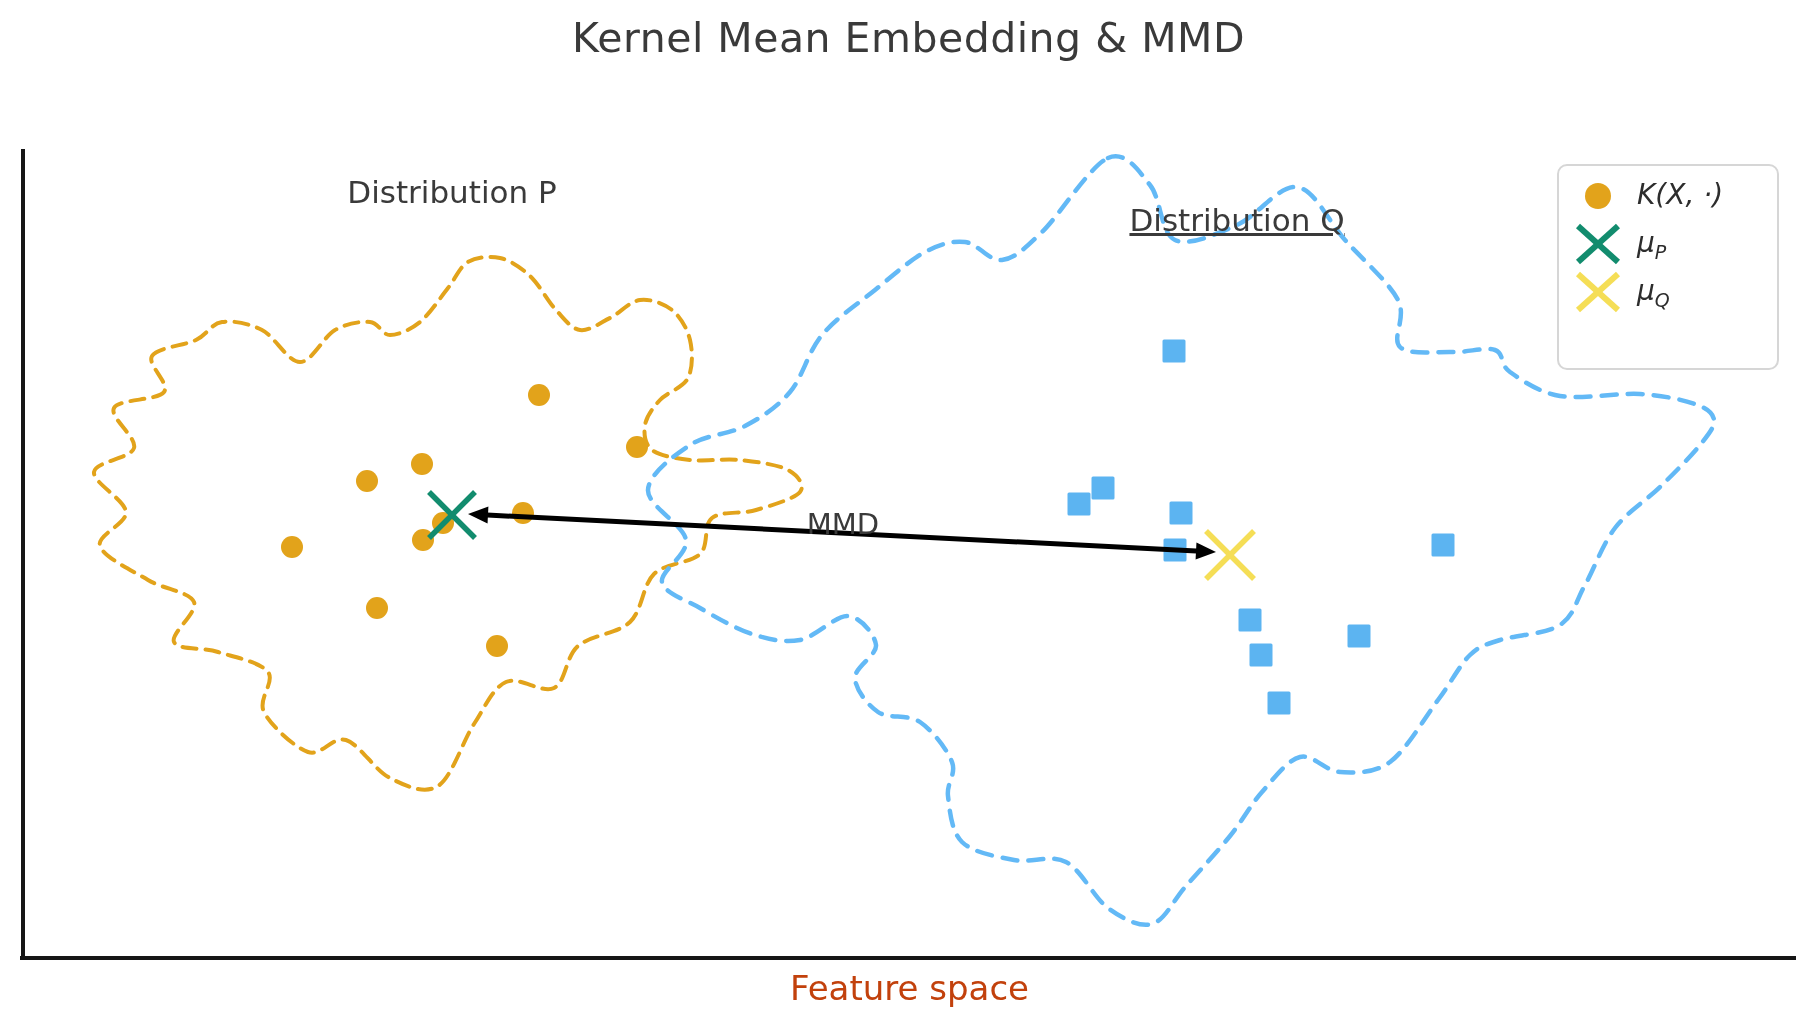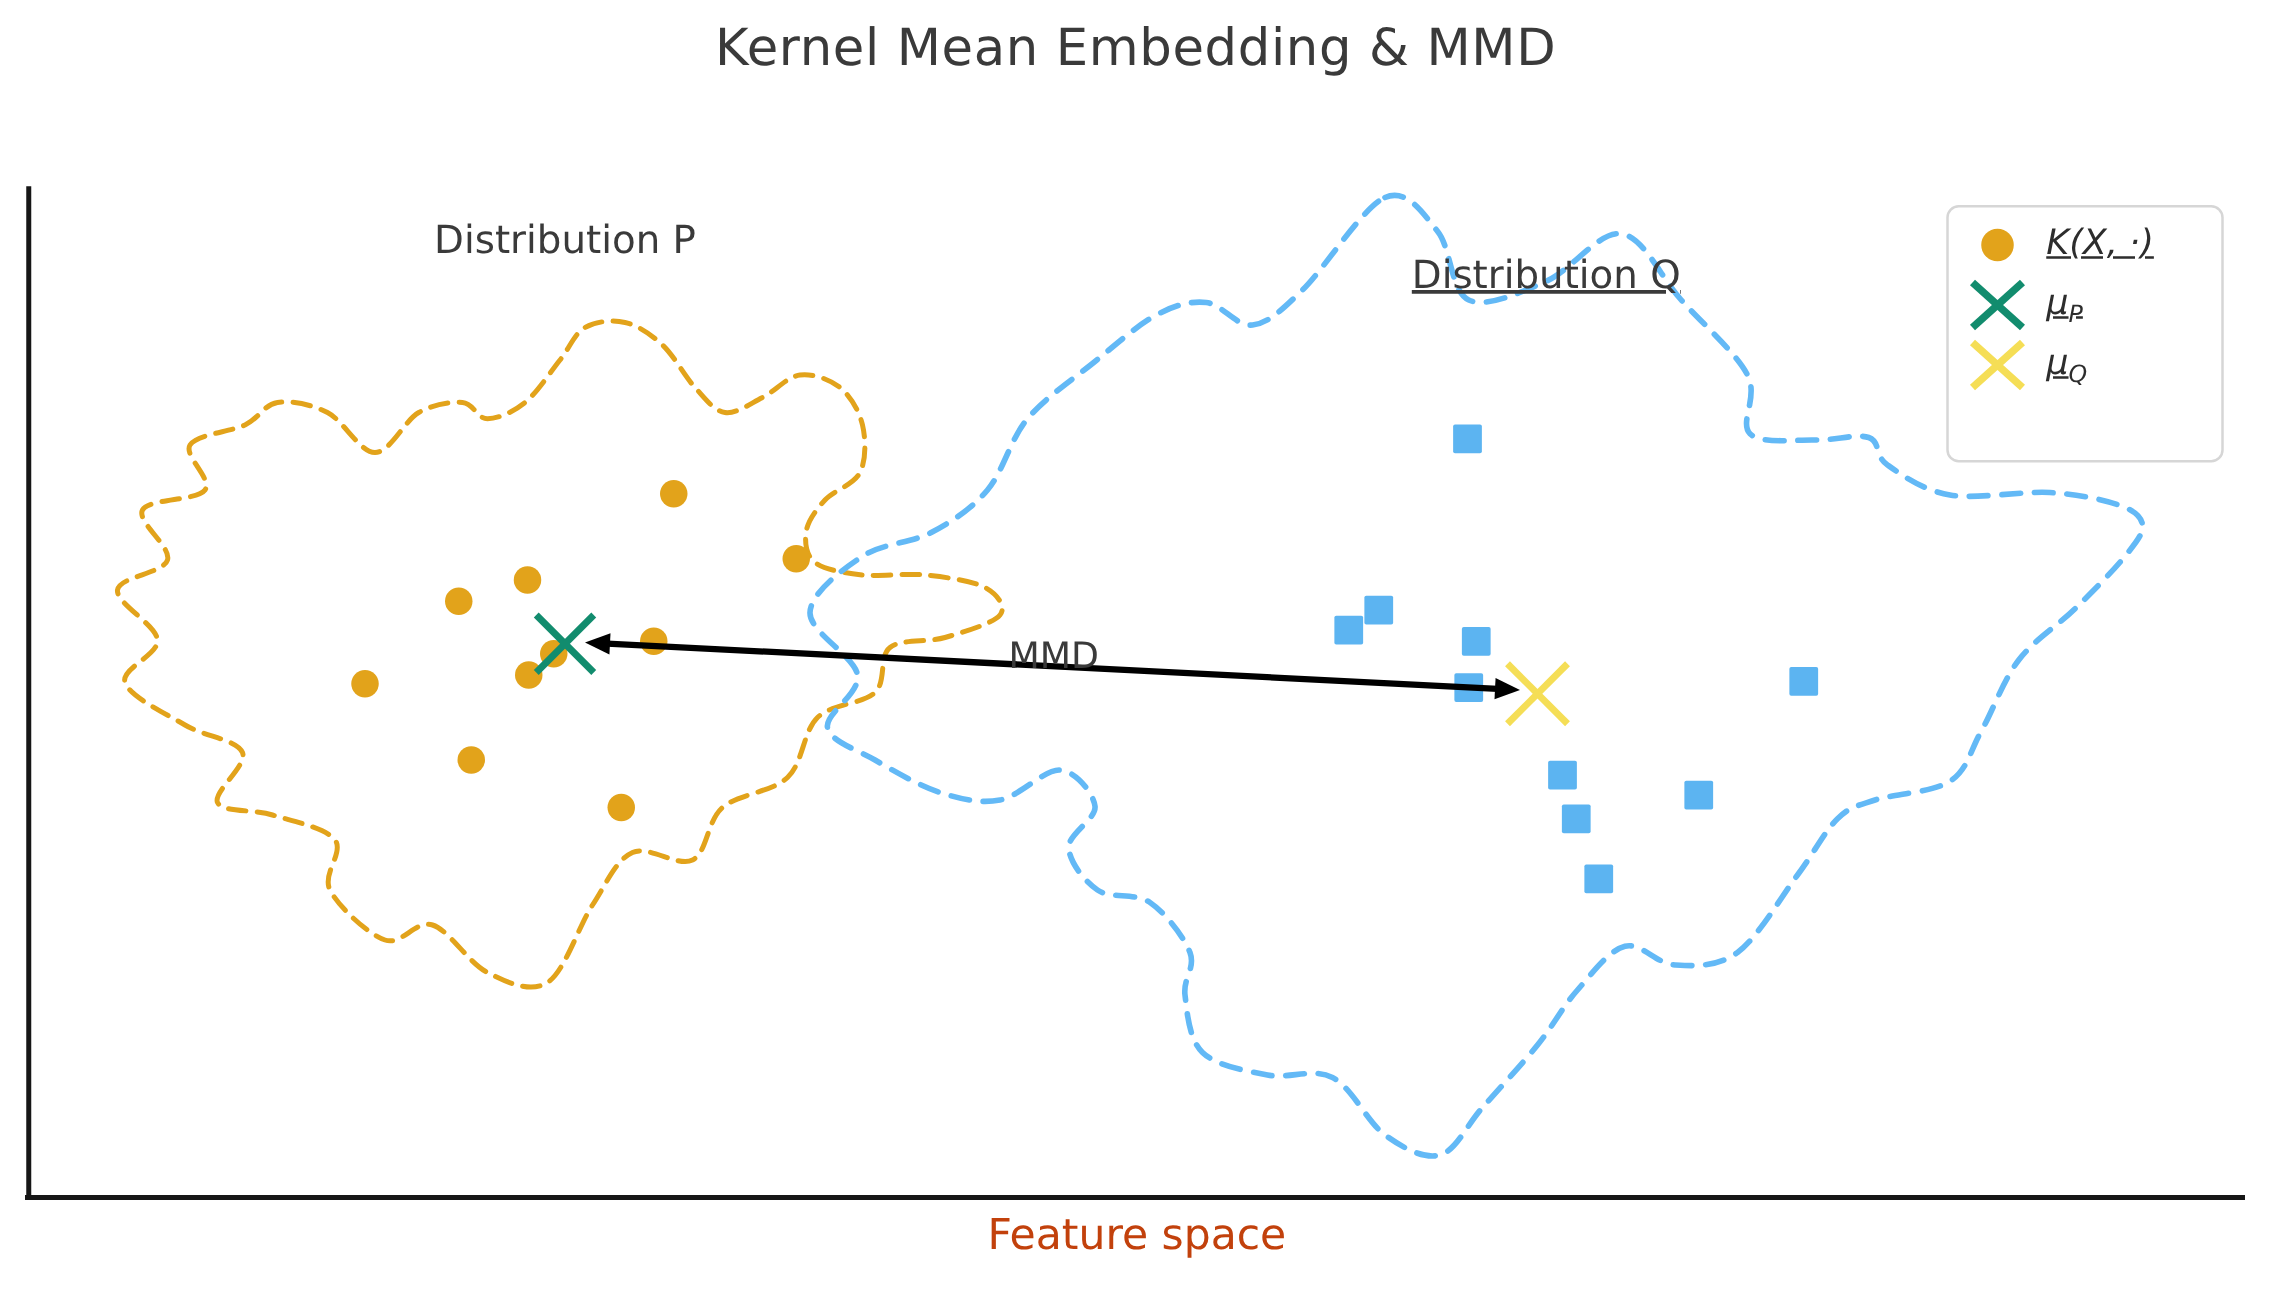--- a/index.html
+++ b/index.html
@@ -49,21 +49,20 @@
     display:flex;
     align-items:center;
     height:48px;
     gap:14px;
   }
   .legend-marker{flex:0 0 50px;display:flex;justify-content:center;}
   .legend-text{
     font-size:28px;
     font-style:italic;
     color:#2d2d2d;
-    text-decoration:underline;
   }
   .legend-text sub{
     font-size:19px;
     font-style:italic;
   }
 </style>
 </head>
 <body>
 
 <div class="figure">

